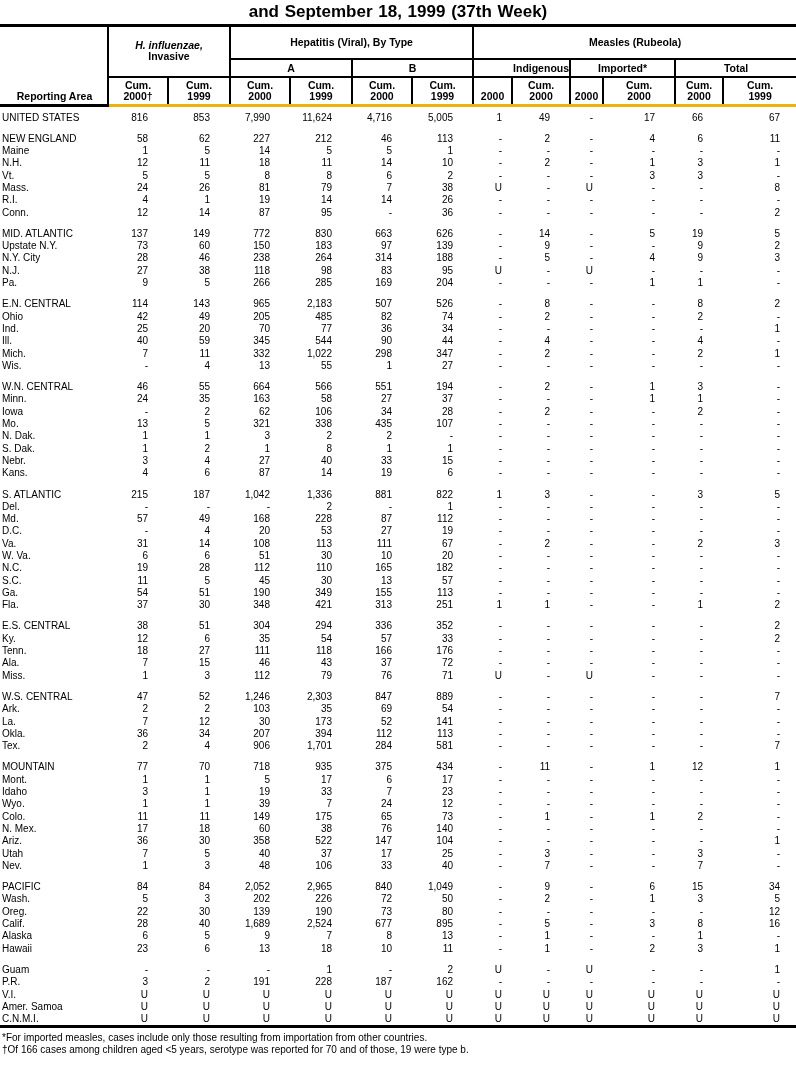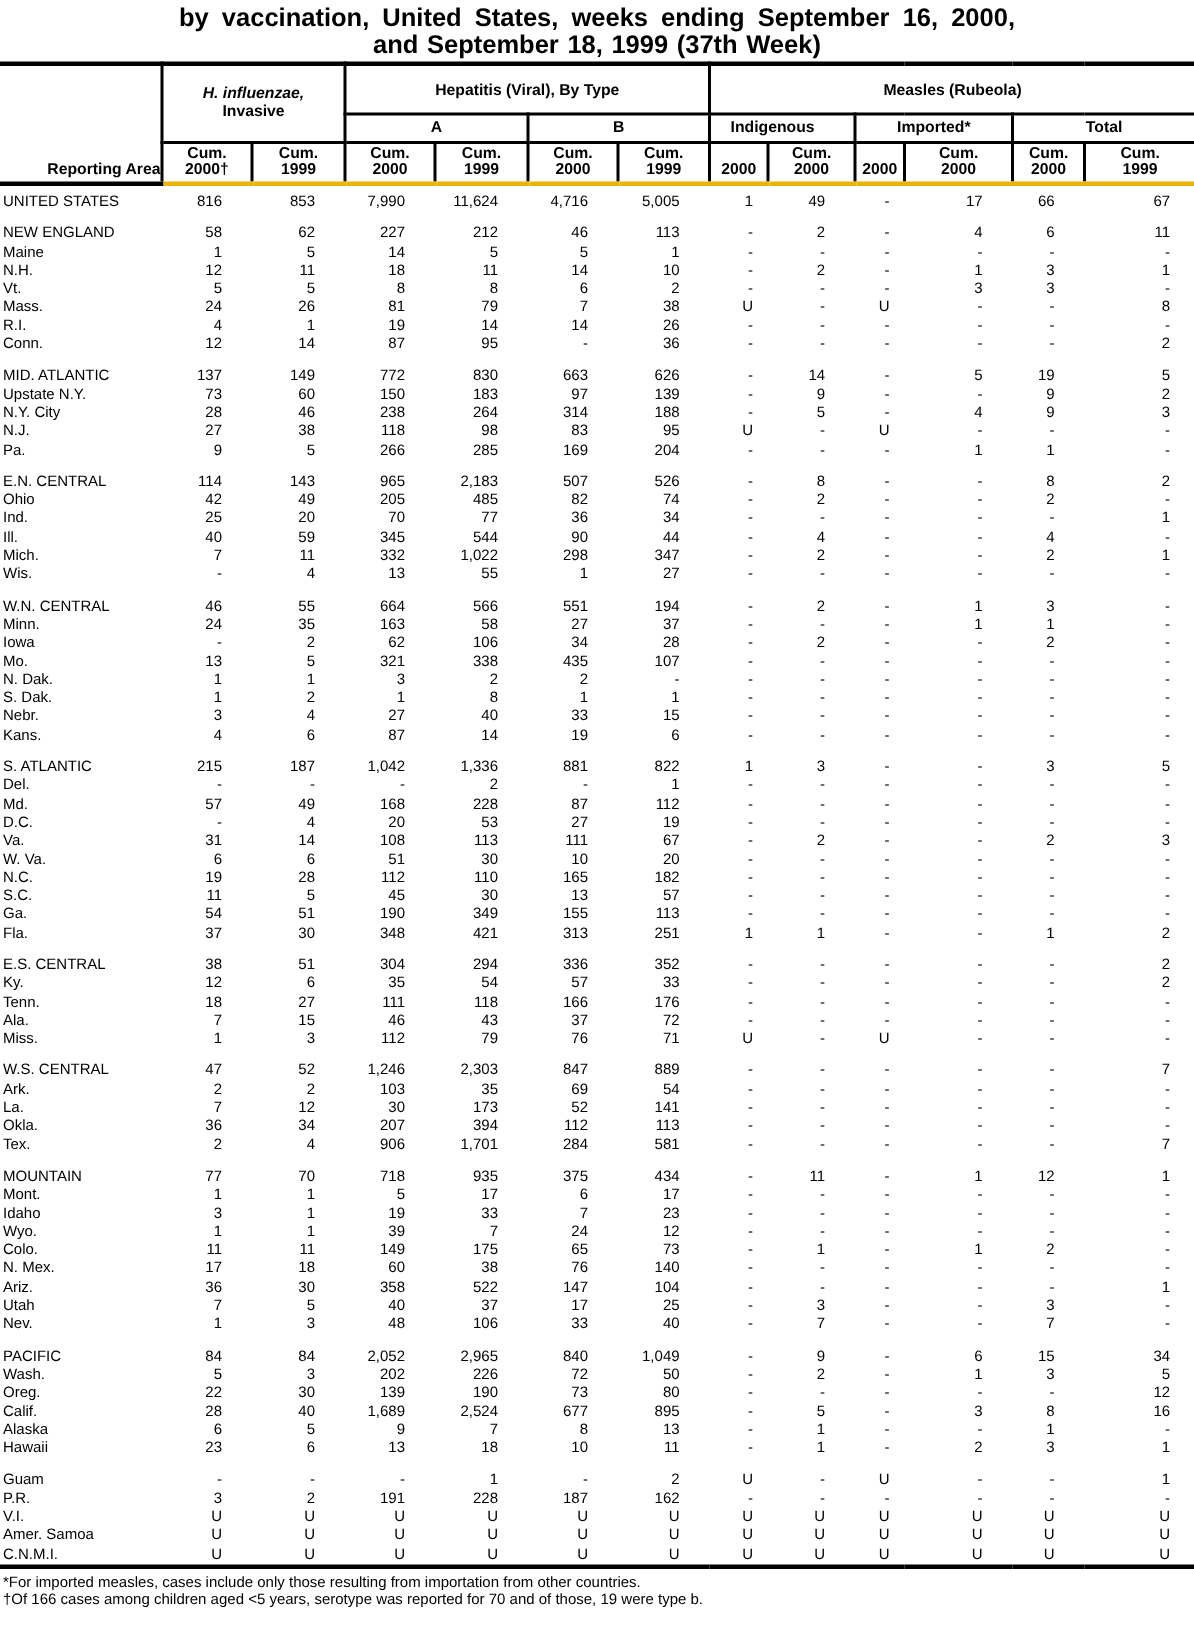--- a/index.html
+++ b/index.html
@@ -10,29 +10,29 @@
     position:relative;
   }
   .title { text-align:center; font-weight:bold; padding-top:3px; font-size:17px; line-height:17.5px; letter-spacing:0px; }
   .title .t1 { word-spacing:7px; }
   .title .t2 { word-spacing:4px; }
   .title .t3 { word-spacing:1px;text-align:center; }
 
   table { width:796px; border-collapse:collapse; table-layout:fixed; margin-top:3px;
           border-top:3px solid #000; border-bottom:3px solid #000; }
   th { font-weight:bold; font-size:10.5px; text-align:center; vertical-align:middle; padding:1px 0; }
-  th.ra { text-align:right; vertical-align:bottom; padding:0 0 2px 2px;
+  th.ra { text-align:center; vertical-align:bottom; padding:0 0 2px 2px;
           border-right:2px solid #000; border-bottom:3px solid #000; }
   th.hinf { border-right:2px solid #000; border-bottom:2px solid #000; line-height:11.5px; height:52px;border-radius:19px; }
   th.hinf i { font-style:italic; }
   th.ghep { border-right:2px solid #000; border-bottom:2px solid #000; height:33px; }
   th.gmea { border-bottom:2px solid #000; height:19px; }
   tr.r2 th { border-bottom:2px solid #000; height:18px; }
   tr.r2 th.sr { border-right:2px solid #000; }
-  tr.r2 th.al { text-align:left; padding-left:13px; }
+  tr.r2 th.al { text-align:right; padding-left:13px; }
   tr.r3 th { border-bottom:3px solid #eab308; vertical-align:bottom; white-space:pre-line;
              line-height:11px; padding-bottom:2px; height:28px; }
   tr.r3 th.sr { border-right:2px solid #000; }
 
   tbody td { font-size:10px; line-height:12.3px; padding:0; white-space:nowrap; }
   tbody tr:first-child td { padding-top:5px; }
   td.label { text-align:left; padding-left:2px; }
   td.num { text-align:right; padding-right:20px; }
   td.c7, td.c9 { padding-right:10px; }
   td.c12 { padding-right:16px; }
@@ -40,21 +40,20 @@
 
   .footnotes { font-size:10px; line-height:11.5px; padding:4px 0 0 2px; }
   .legend span { display:inline-block; }
   .lg1 { width:148px; }
   .lg2 { width:145px; }
 </style>
 </head>
 <body>
 
 <div class="title">
-  <div class="t2">by vaccination, United States, weeks ending September 16, 2000,</div>
   <div class="t3">and September 18, 1999 (37th Week)</div>
 </div>
 
 <table>
   <colgroup>
     <col style="width:108px">
       <col style="width:60px">
       <col style="width:62px">
     <col style="width:60px">
       <col style="width:62px">

